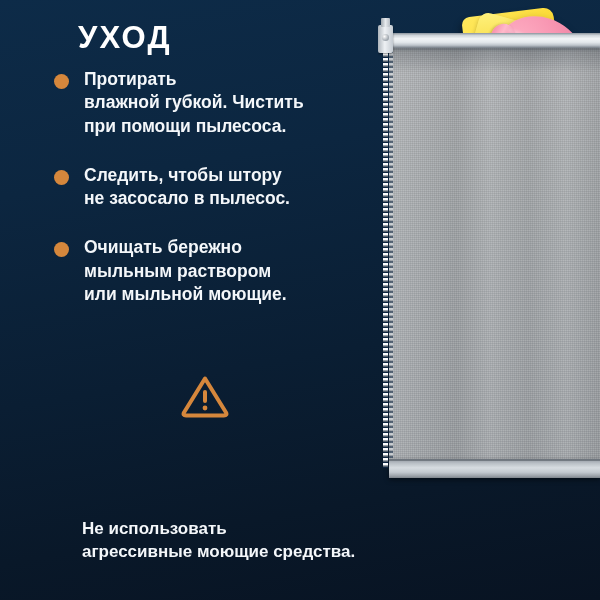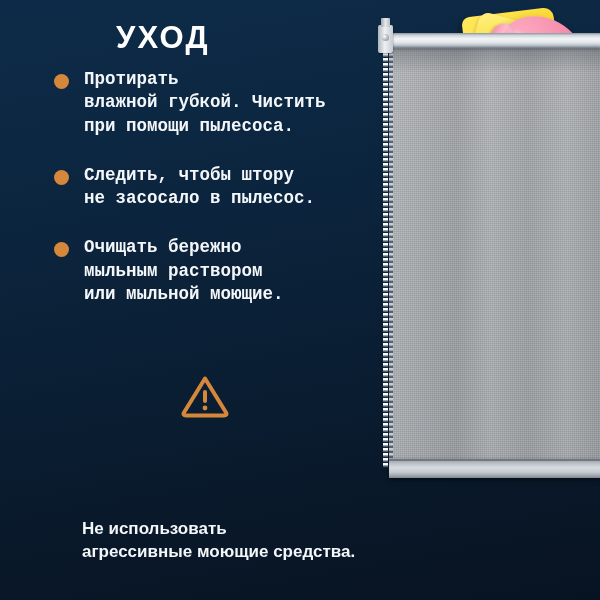--- a/index.html
+++ b/index.html
@@ -267,23 +267,22 @@
 
   
   .title {
     position: absolute;
     left: 78px;
     top: 20px;
     font-size: 31px;
     font-weight: 700;
     letter-spacing: 2.2px;
     color: #ffffff;
-    margin-left: 38px;
-  }
-  .bullets { position: absolute; left: 54px; top: 68px; width: 320px; font-family: Liberation Mono, monospace; }
+  }
+  .bullets { position: absolute; left: 54px; top: 68px; width: 320px; }
   .bullet-row {
     position: relative;
     padding-left: 30px;
     margin-bottom: 26px;
   }
   .bullet-dot {
     position: absolute;
     left: 0;
     top: 6px;
     width: 15px;

